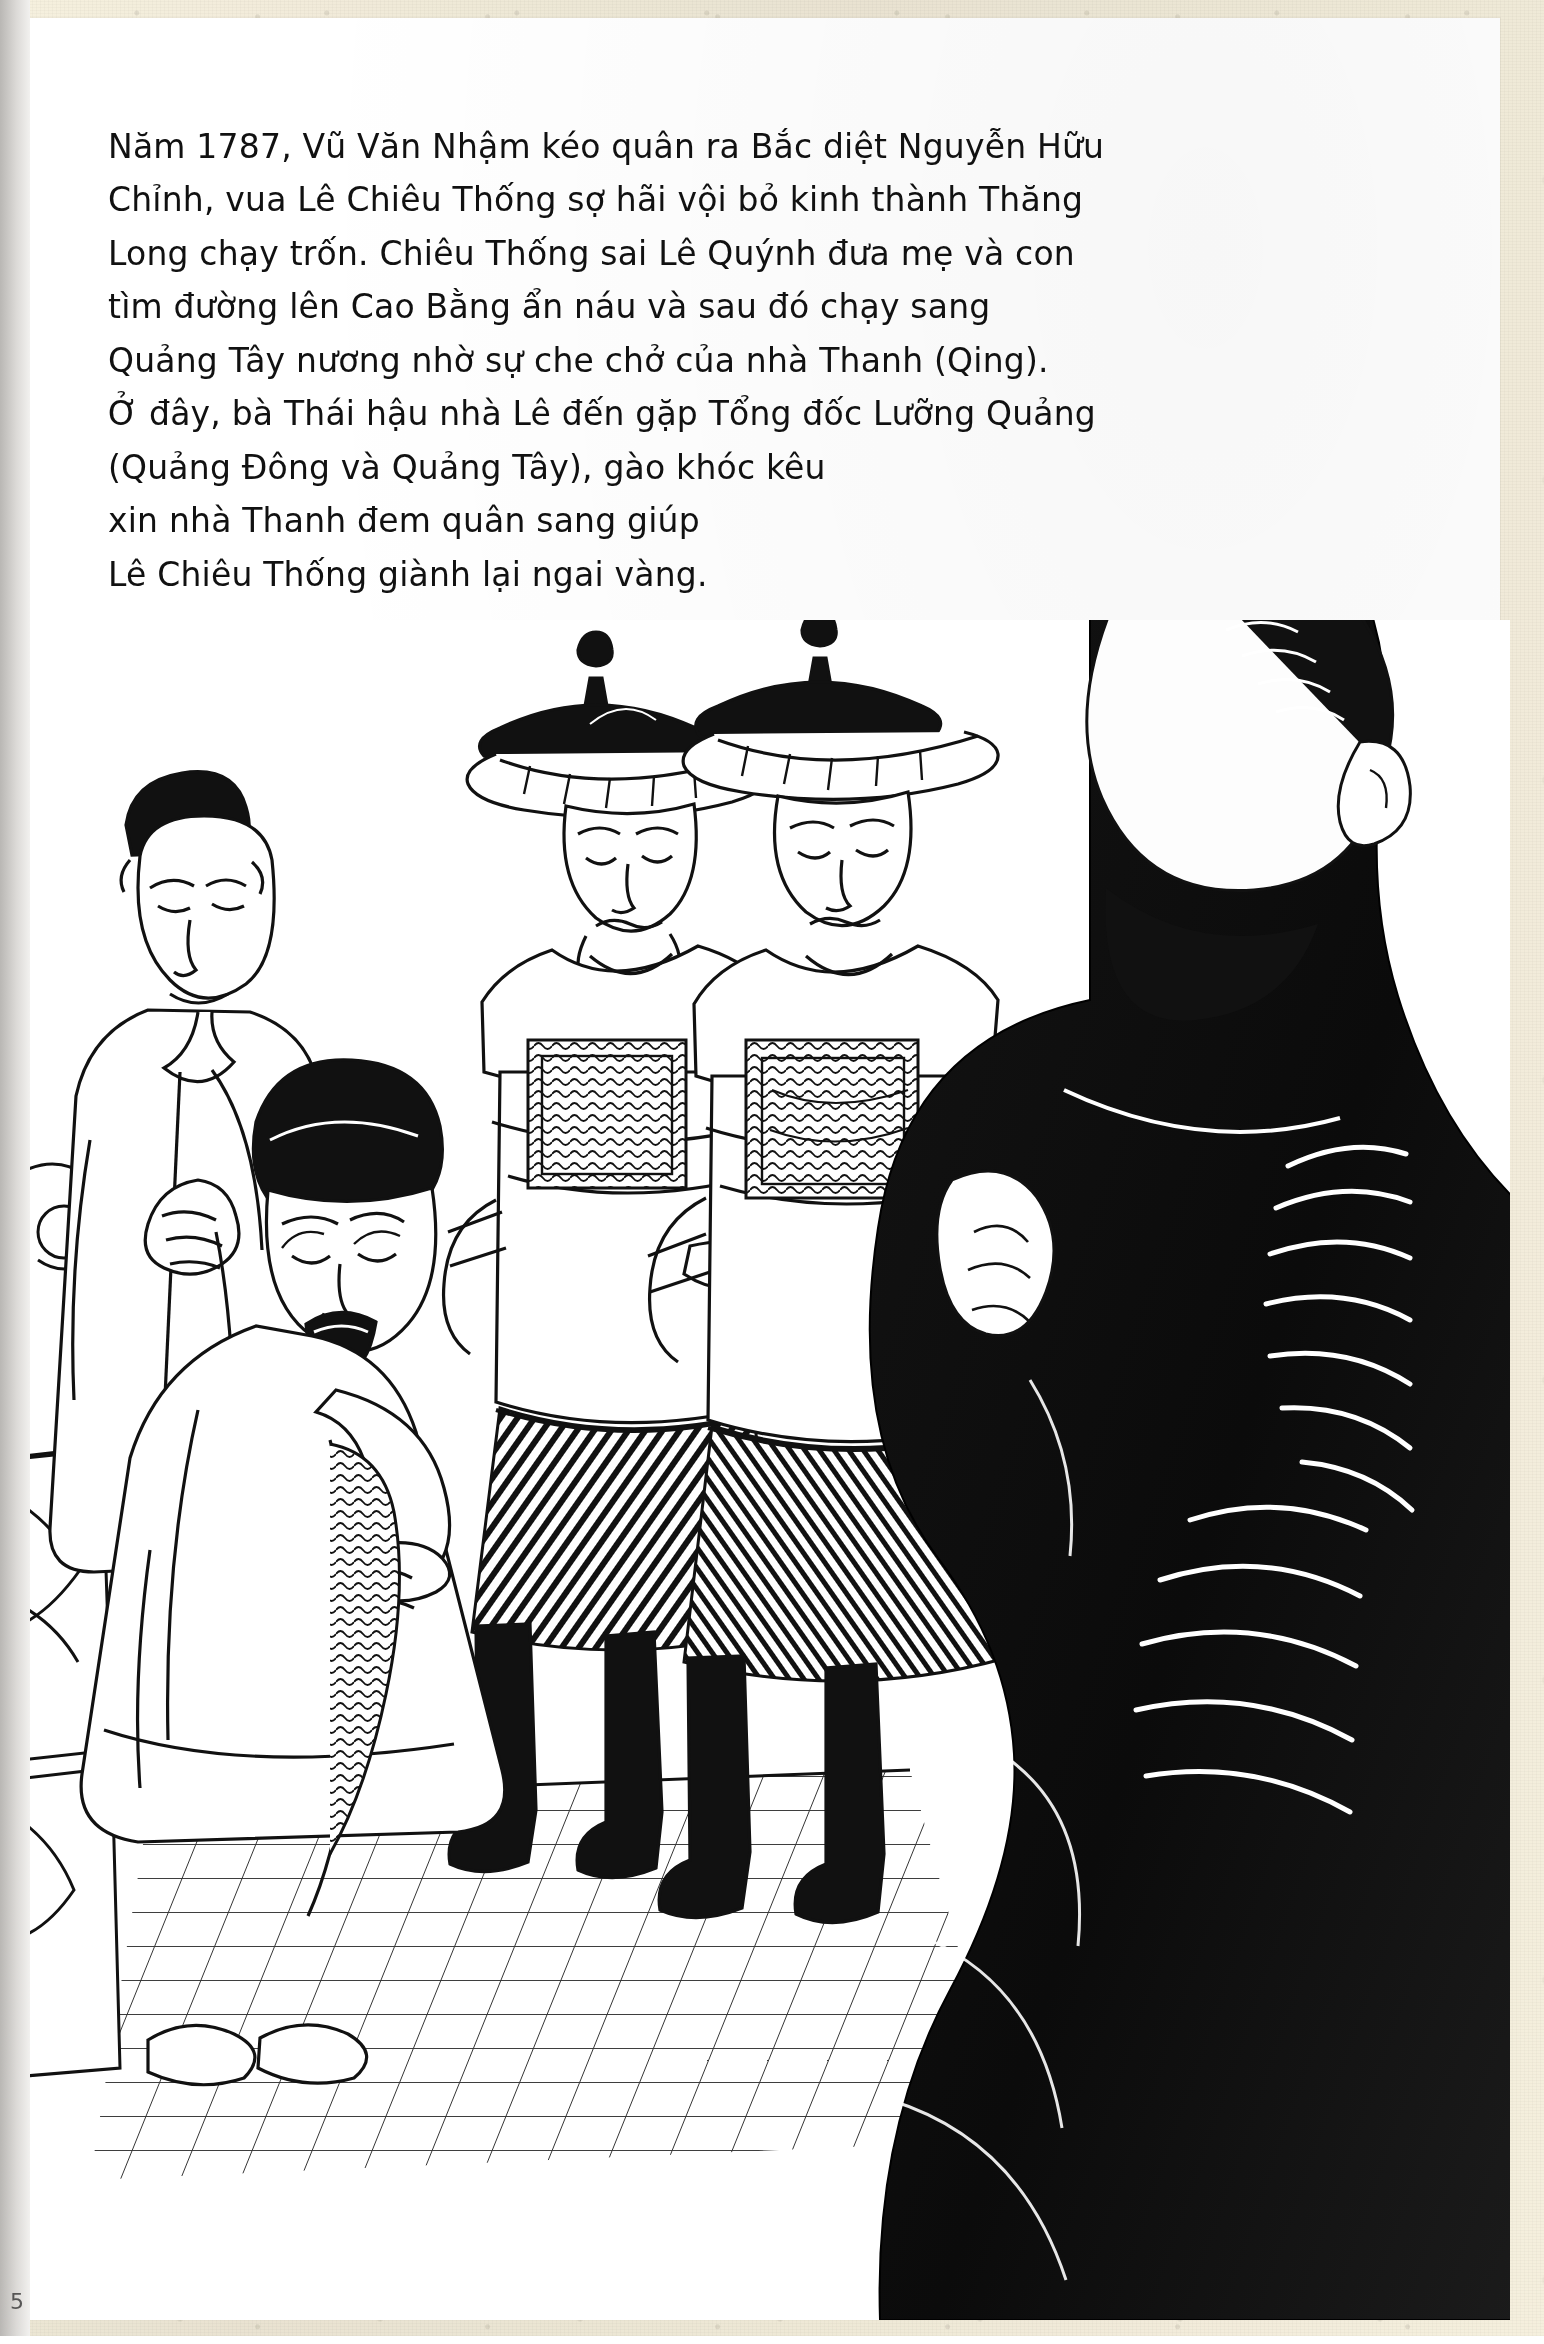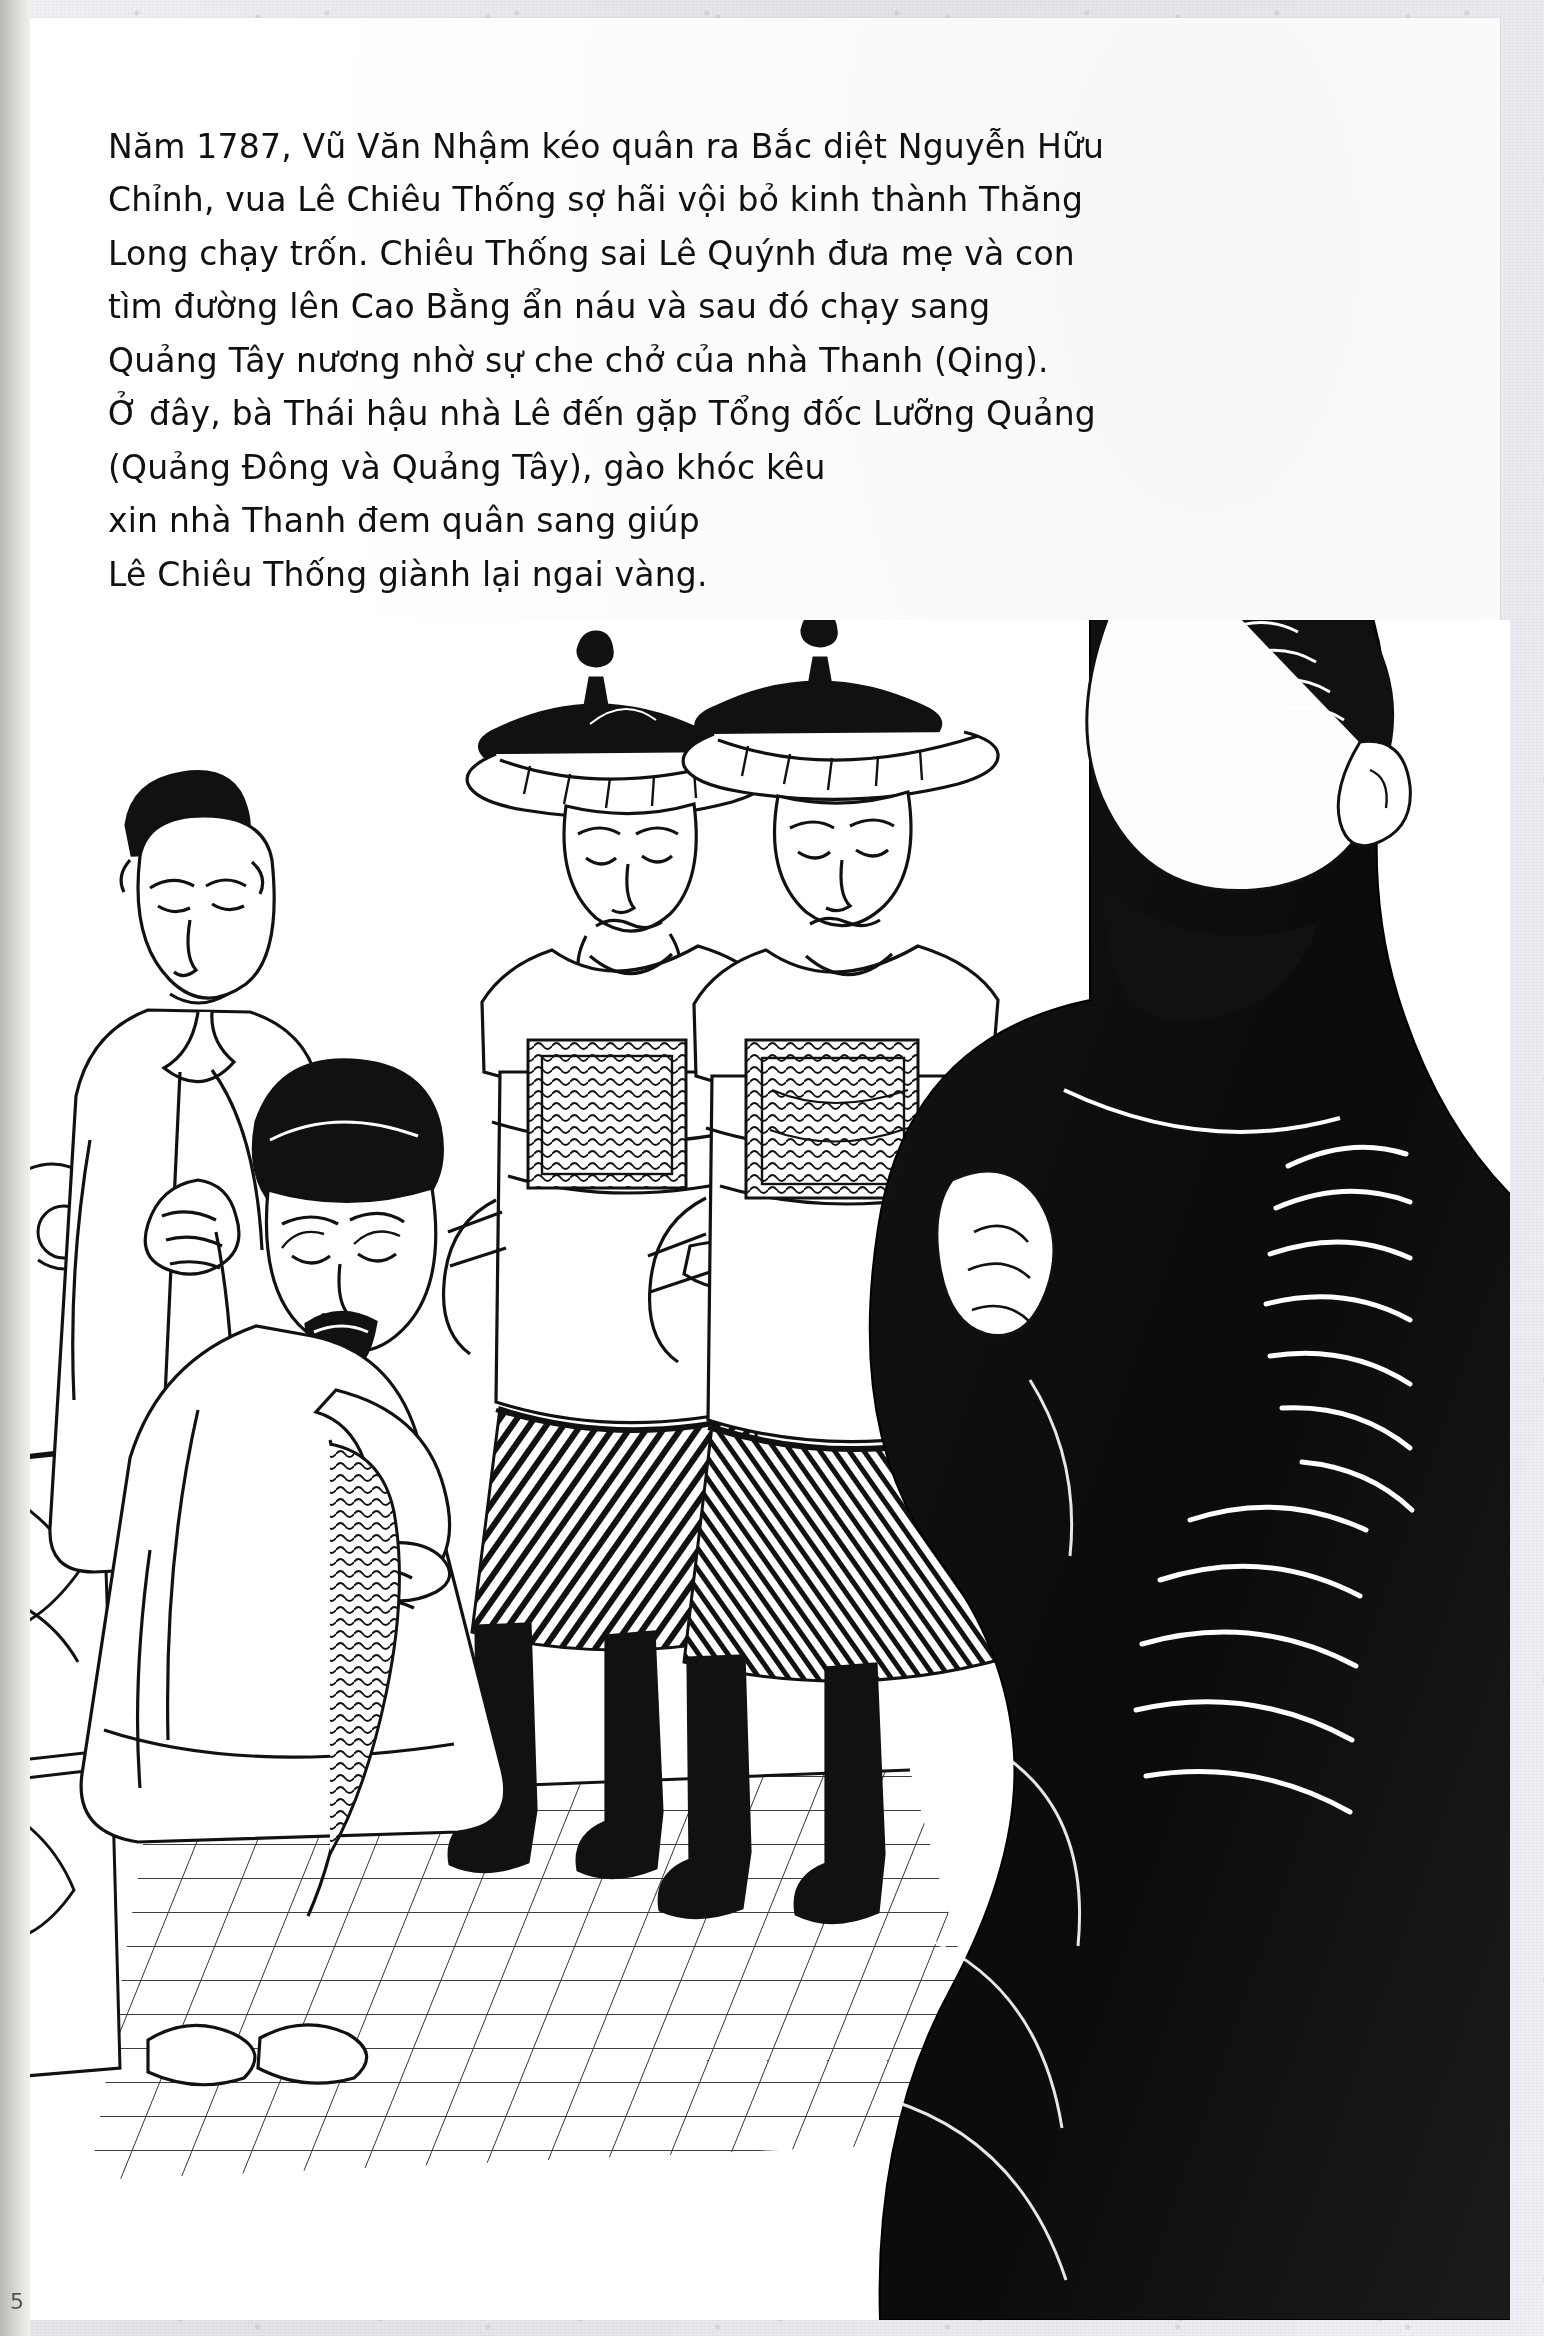--- a/index.html
+++ b/index.html
@@ -12,21 +12,21 @@
     width: 1544px;
     height: 2344px;
     overflow: hidden;
     font-family: "DejaVu Sans", sans-serif;
   }
 
   .page {
     position: relative;
     width: 1544px;
     height: 2336px;
-    background: #c4b5fd;
+    background: #eab308;
     overflow: hidden;
   }
 
   
   .paper-texture {
     position: absolute;
     inset: 0;
     background-color: #efeeec;
     background-image:
       radial-gradient(circle at 12% 8%, rgba(150,150,150,0.22) 0 2px, transparent 3px),

